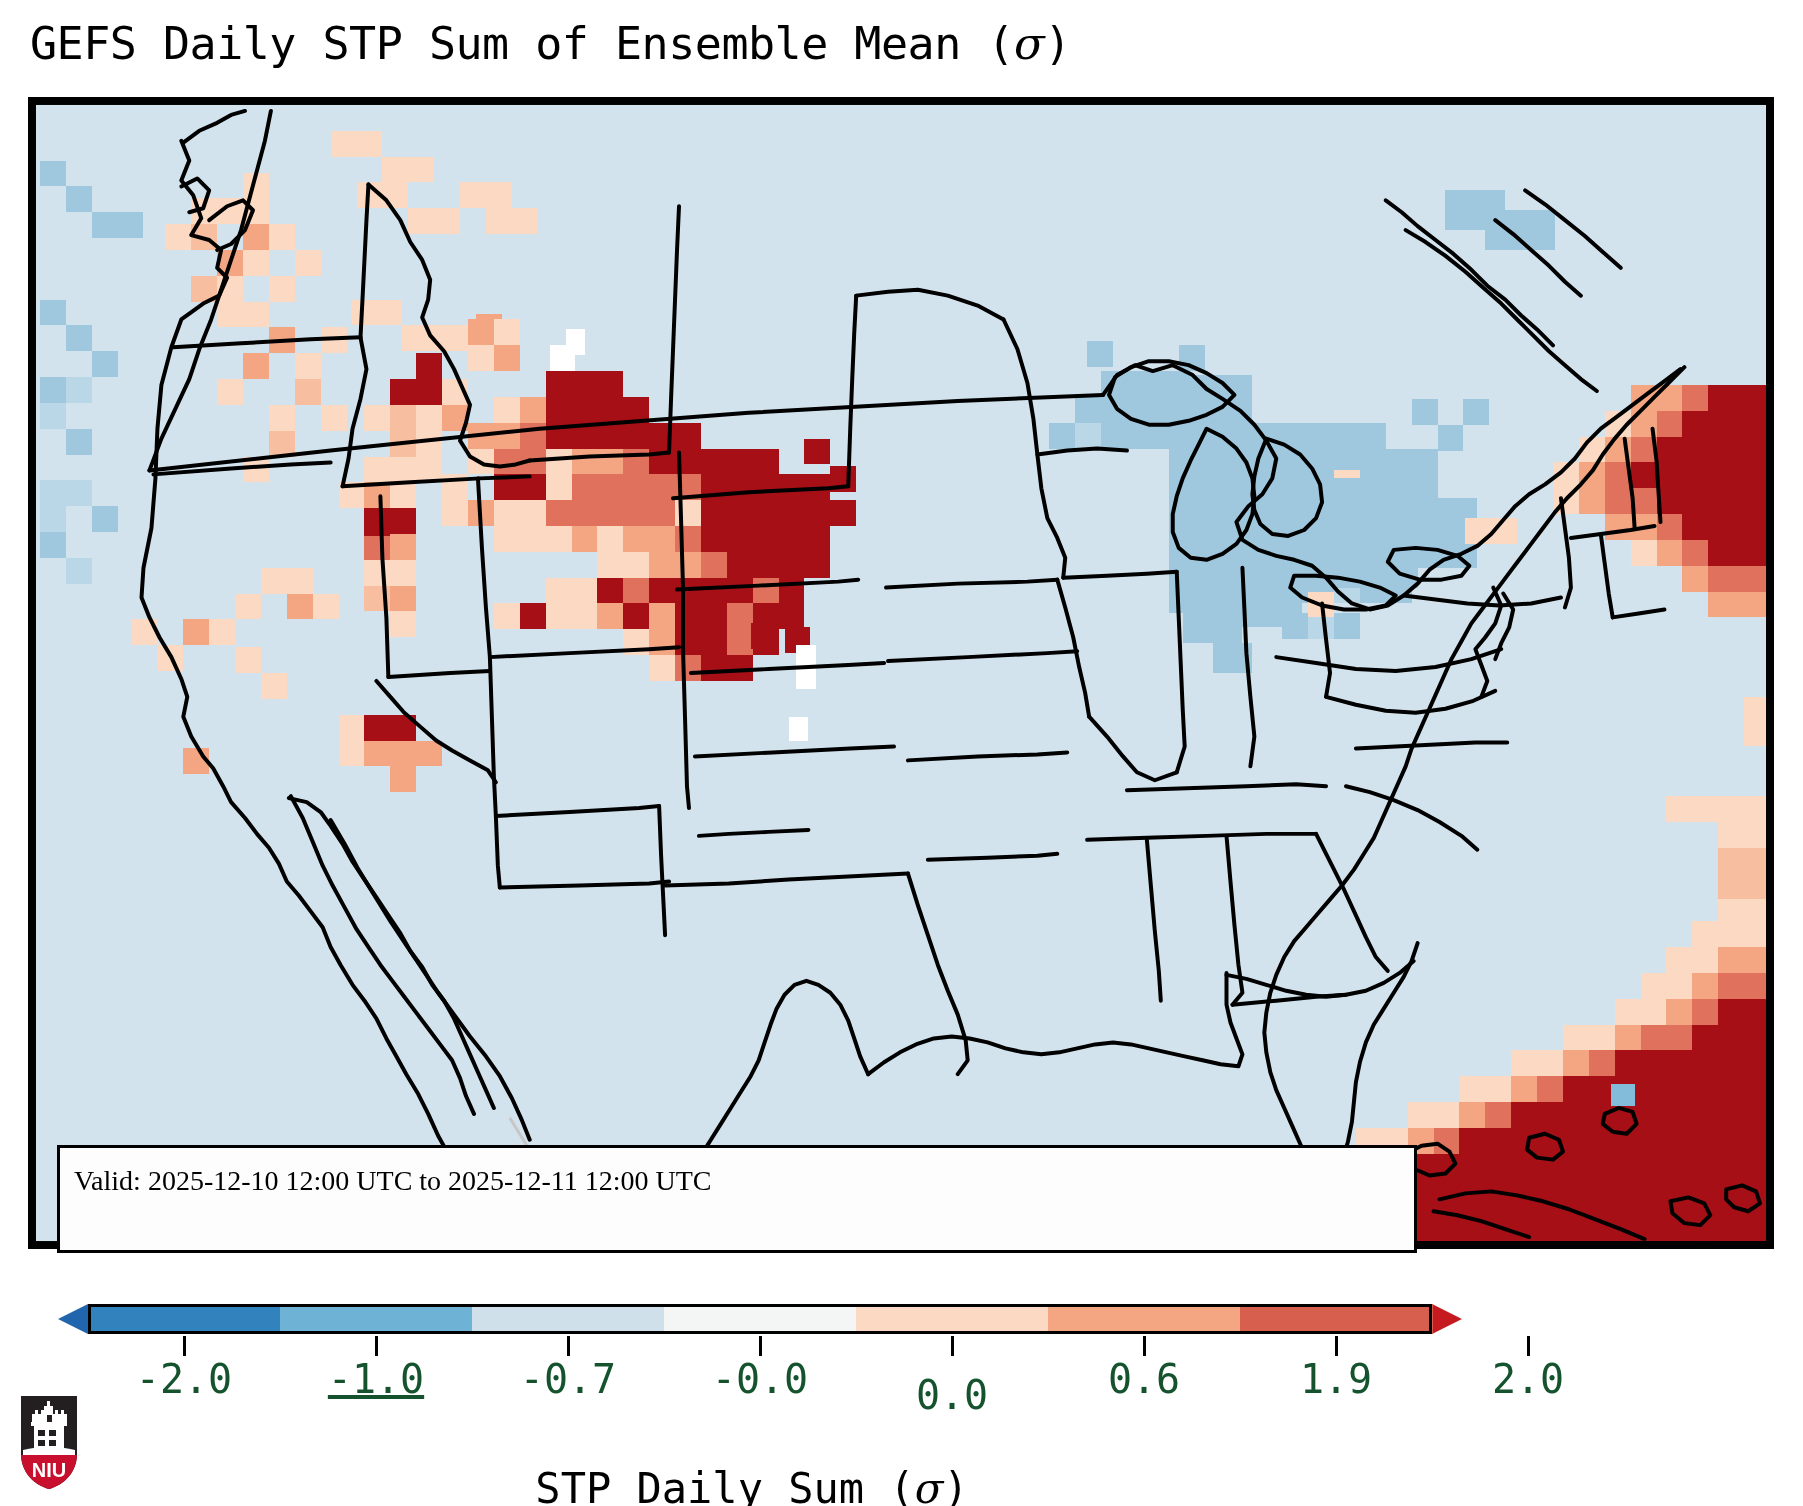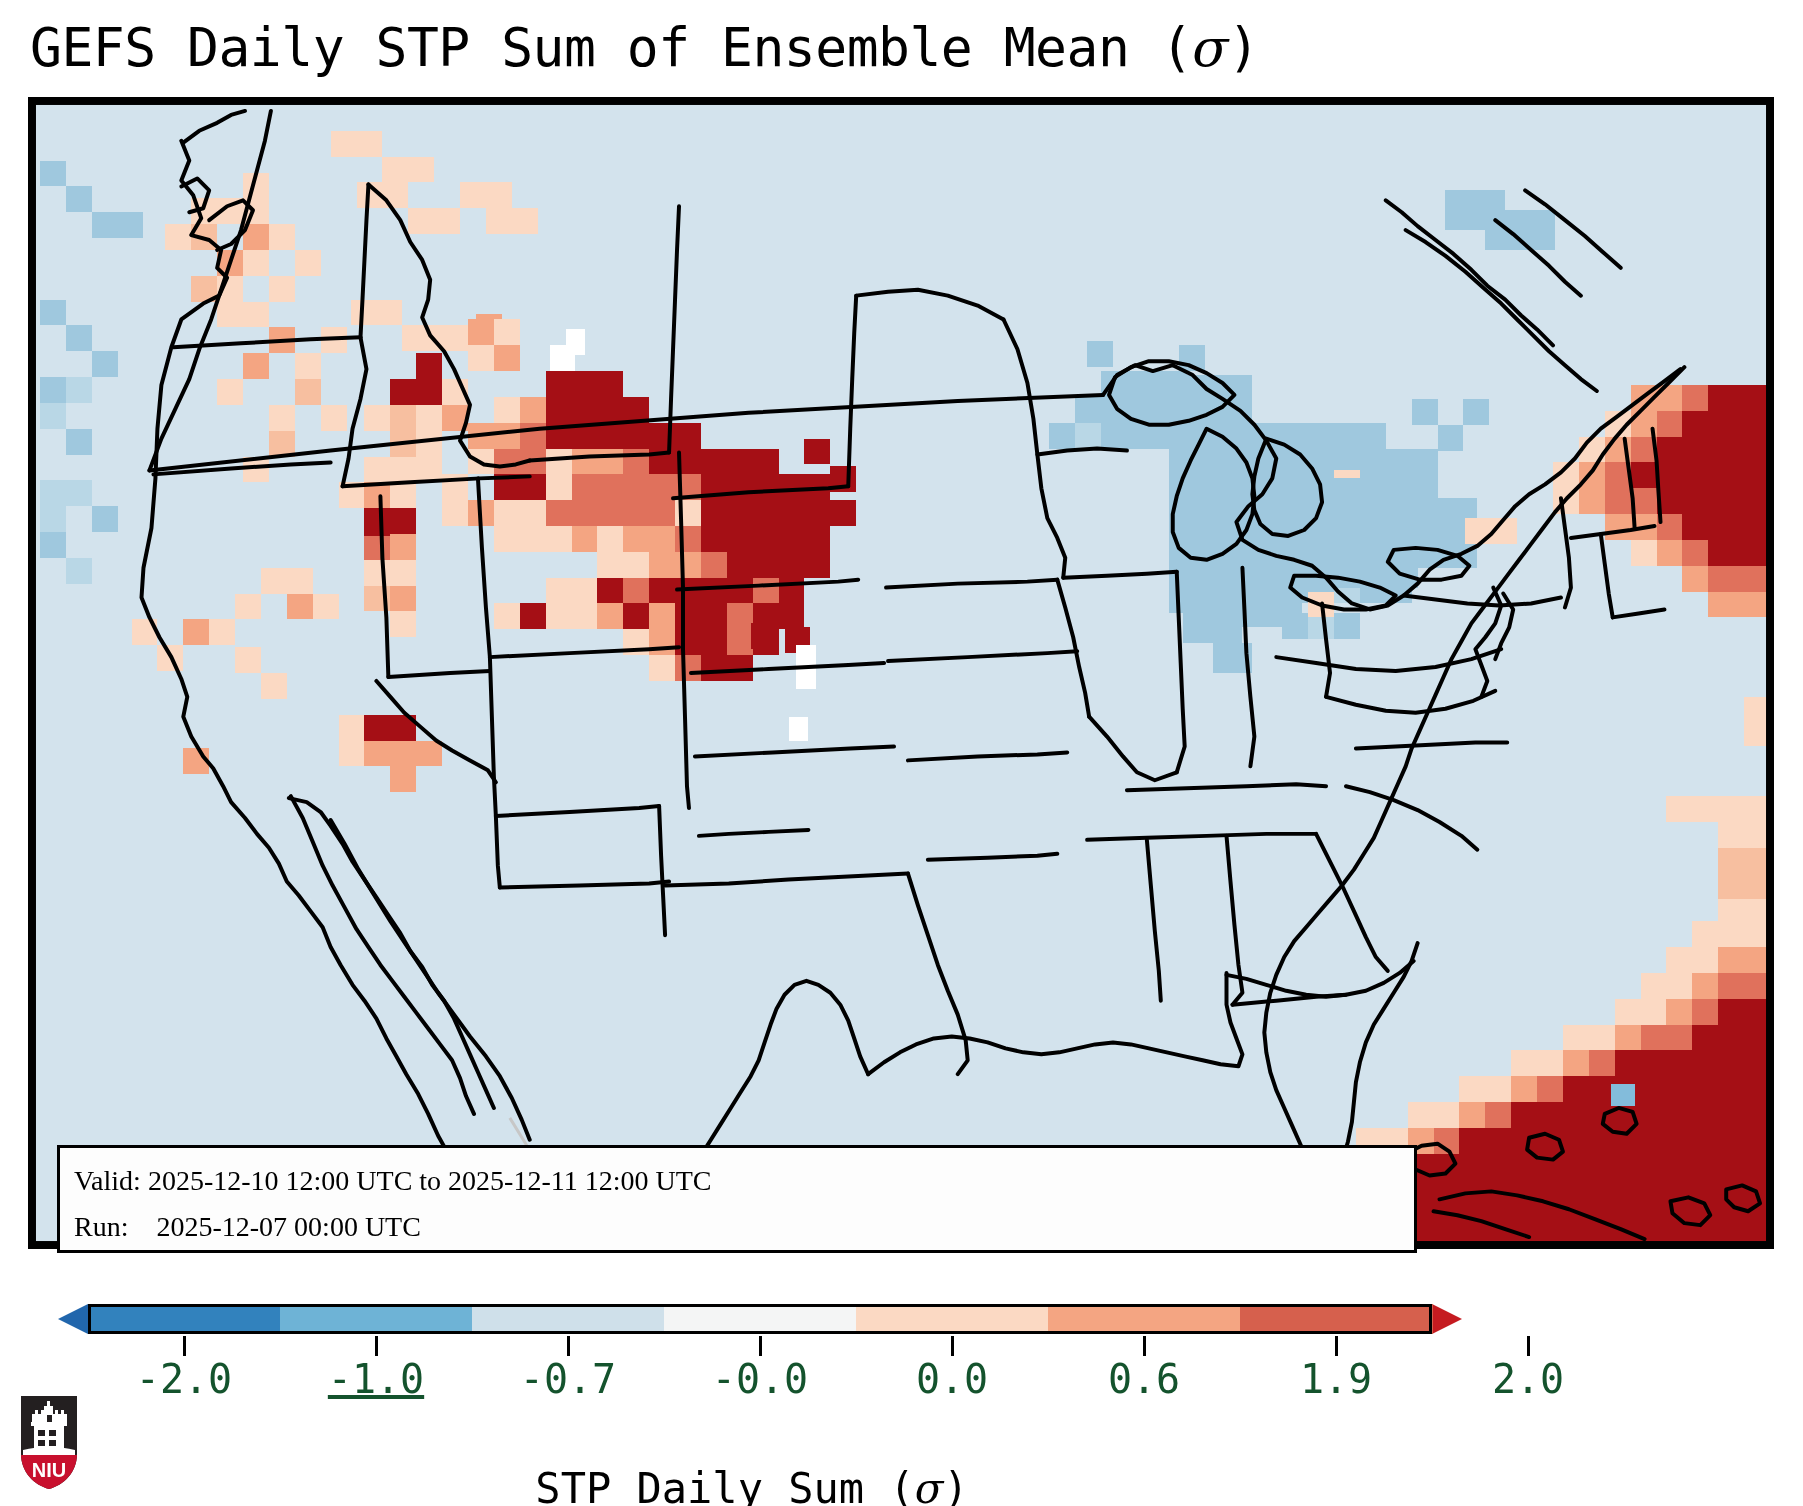--- a/index.html
+++ b/index.html
@@ -1,19 +1,19 @@
 <!DOCTYPE html>
 <html><head>
 <meta charset="utf-8">
 <style>
   html,body{margin:0;padding:0;background:#ffffff;}
   body{width:1803px;height:1506px;position:relative;overflow:hidden;
        font-family:"DejaVu Sans Mono","Liberation Mono",monospace;}
 
-  #title{position:absolute;left:30px;top:17px;font-size:53px;letter-spacing:-0.5px;
+  #title{position:absolute;left:30px;top:17px;font-size:45px;letter-spacing:-0.5px;
          color:#000;white-space:nowrap;font-family:"DejaVu Sans Mono","Liberation Mono",monospace;}
   #title .sig{font-family:"DejaVu Serif","Liberation Serif",serif;font-style:italic;}
 
   #map-frame{position:absolute;left:28px;top:97px;width:1746px;height:1152px;
              border:4px solid #000;box-sizing:border-box;background:#d3e3ed;overflow:hidden;}
   #map-svg{position:absolute;left:0;top:0;width:100%;height:100%;display:block;}
 
   #infobox{position:absolute;left:57px;top:1145px;width:1360px;height:108px;
            background:#fdfdfd;border:3px solid #000;box-sizing:border-box;
            padding:10px 14px 0 14px;z-index:40;}
@@ -779,21 +779,20 @@
         <path d="M1230 1124 L1254 1134 L1280 1142 L1306 1148"></path>
       </g>
 
       <rect x="0" y="0" width="1746" height="1152" fill="none" stroke="#000" stroke-width="8"></rect>
     </g>
   </svg>
 </div>
 
 <div id="infobox">
   <div class="line">Valid: 2025-12-10 12:00 UTC to 2025-12-11 12:00 UTC</div>
-  <div class="line">Run:    2025-12-07 00:00 UTC</div>
 </div>
 
 <div id="cbar-wrap">
   <div id="cbar">
     <div class="carrow" id="arrow-left" style="left: -30px; border-right: 30px solid rgb(33, 102, 172);"></div>
     <div class="carrow" id="arrow-right" style="left: 1344px; border-left: 30px solid rgb(197, 27, 32);"></div>
   <div class="cseg" style="left: 0px; width: 192.6px; background: rgb(50, 130, 189);"></div>
       <div class="cseg" style="left: 192px; width: 192.6px; background: rgb(110, 179, 214);"></div>
       <div class="cseg" style="left: 384px; width: 192.6px; background: rgb(207, 224, 234);"></div>
       <div class="cseg" style="left: 576px; width: 192.6px; background: rgb(244, 245, 245);"></div>
@@ -804,21 +803,21 @@
   <div id="cbar-outline"></div>
 <div class="ctick" style="left: 182.5px;"></div>
     <div class="clab" style="left: 184px;">-2.0</div>
     <div class="ctick" style="left: 374.5px;"></div>
     <div class="clab" style="left: 376px; text-decoration: underline;">-1.0</div>
     <div class="ctick" style="left: 566.5px;"></div>
     <div class="clab" style="left: 568px;">-0.7</div>
     <div class="ctick" style="left: 758.5px;"></div>
     <div class="clab" style="left: 760px;">-0.0</div>
     <div class="ctick" style="left: 950.5px;"></div>
-    <div class="clab" style="left: 952px;">0.0</div>
+    <div class="clab" style="left: 952px; margin-top: 16px;">0.0</div>
     <div class="ctick" style="left: 1142.5px;"></div>
     <div class="clab" style="left: 1144px;">0.6</div>
     <div class="ctick" style="left: 1334.5px;"></div>
     <div class="clab" style="left: 1336px;">1.9</div>
     <div class="ctick" style="left: 1526.5px;"></div>
     <div class="clab" style="left: 1528px; text-align: center;">2.0</div>
   </div>
 
 <div id="cbar-title"><span>STP Daily Sum (</span><span class="sig">σ</span><span>)</span></div>
 

